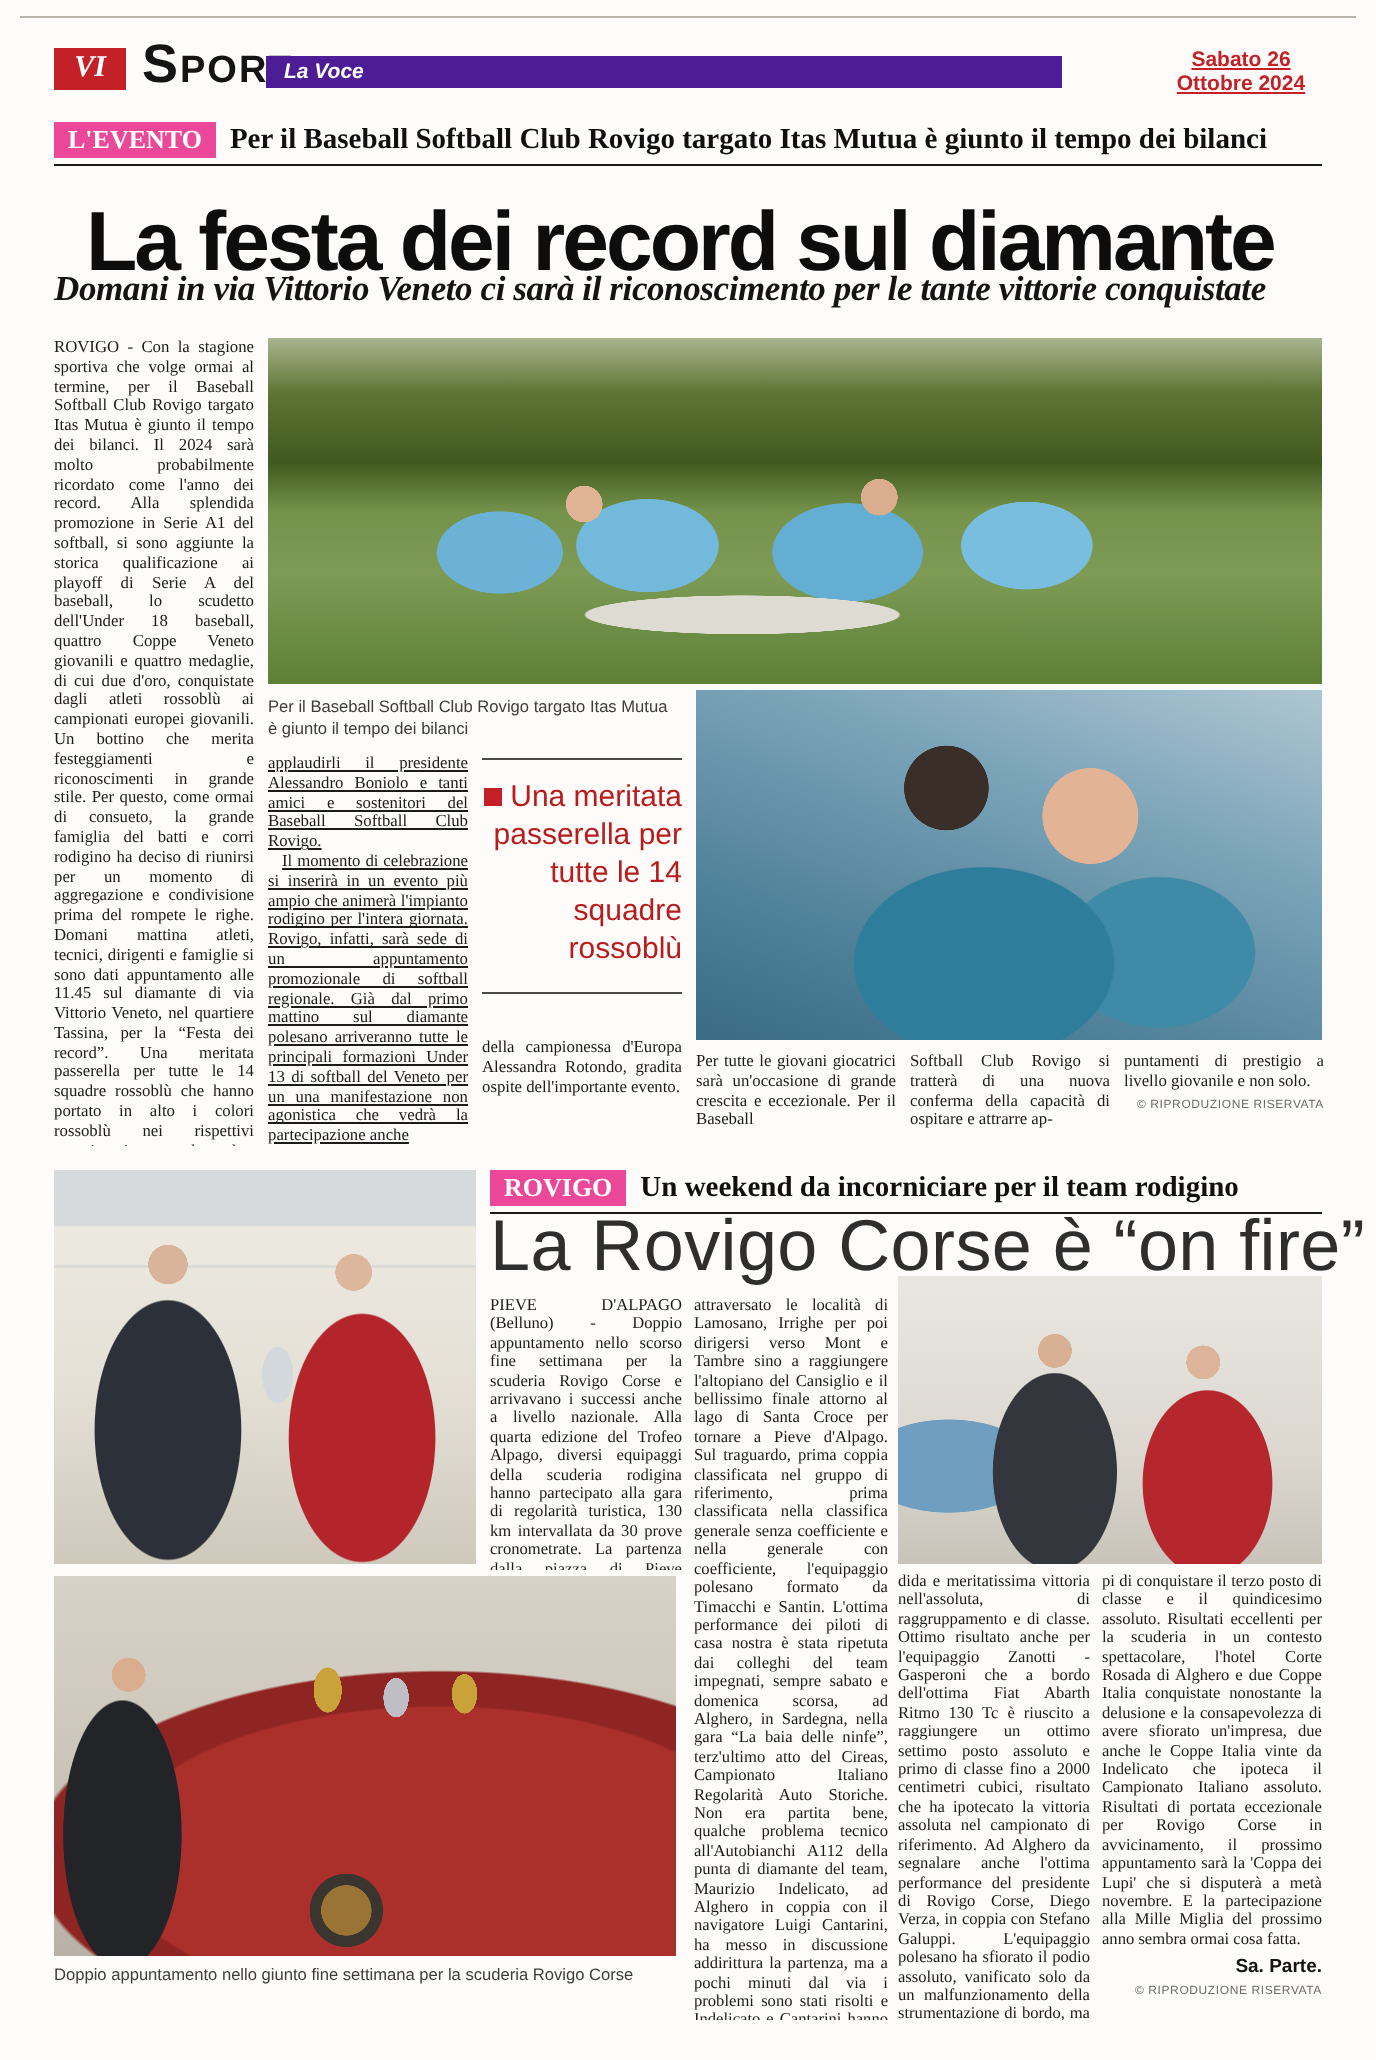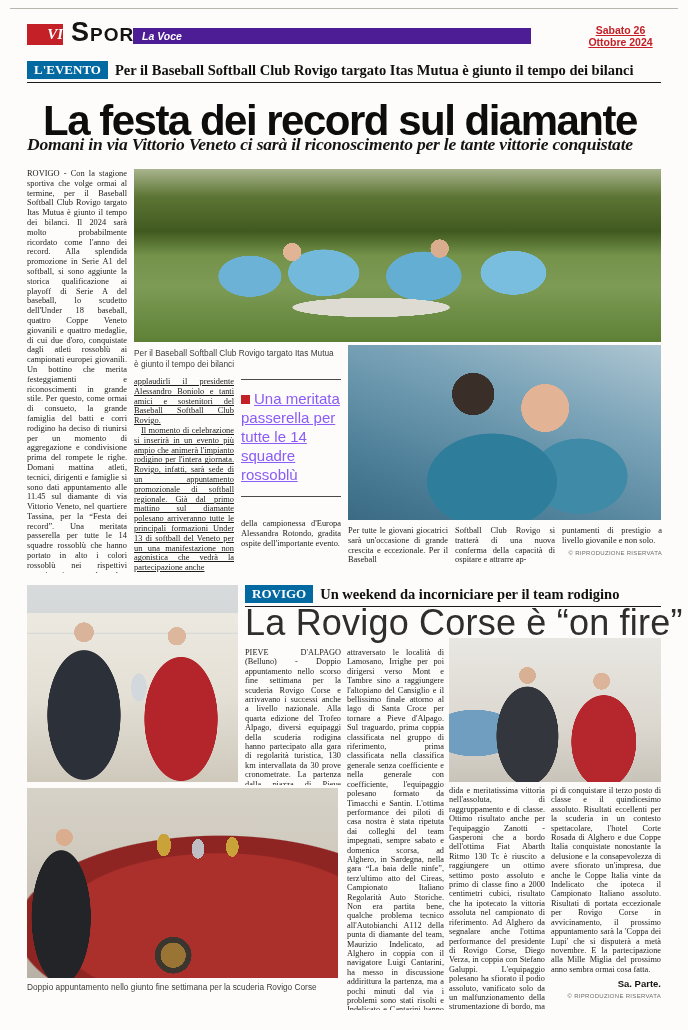--- a/index.html
+++ b/index.html
@@ -3,31 +3,31 @@
 <meta charset="utf-8">
 <style>
   html,body{margin:0;padding:0;background:#e9e7e2;}
   #page{position:relative;width:688px;height:1030px;background:#fdfcfa;margin:0 auto;
         font-family:"Liberation Serif",serif;color:#1c1c1c;overflow:hidden;}
   .abs{position:absolute;}
 
   
   #top-rule{left:10px;top:8px;width:668px;height:1px;background:#b9b5ad;}
   #page-num{left:27px;top:24px;width:36px;height:21px;background:#c42027;color:#fff;
-            font:italic bold 15px/21px "Liberation Serif",serif;text-align:right;}
+            font:italic bold 15px/21px "Liberation Serif",serif;text-align:center;}
   #section-title{left:71px;top:17px;font:bold 27px/30px "Liberation Sans",sans-serif;
                  font-variant:small-caps;letter-spacing:1px;color:#141414;}
   #masthead-bar{left:133px;top:28px;width:398px;height:16px;background:#4c1d95;}
   #masthead-bar span{display:block;padding-left:9px;font:italic bold 10.5px/16px "Liberation Sans",sans-serif;color:#fff;}
   #date-block{left:580px;top:24px;width:81px;text-align:center;color:#c42027;
               font:bold 10.5px/12px "Liberation Sans",sans-serif;text-decoration:underline;}
 
   
   .kicker{display:flex;align-items:center;gap:7px;border-bottom:1.5px solid #1a1a1a;padding-bottom:3px;}
-  .kicker-box{background:#0369a1;color:#fff;font:bold 13px/16px "Liberation Serif",serif;
+  .kicker-box{background:#ec4899;color:#fff;font:bold 13px/16px "Liberation Serif",serif;
               padding:1px 7px;white-space:nowrap;}
   .kicker-text{font:bold 14.5px/17px "Liberation Serif",serif;color:#101010;white-space:nowrap;}
   #ev-kicker{left:27px;top:61px;width:634px;}
   #ev-headline{left:27px;top:83px;width:636px;font:bold 42px/44px "Liberation Sans",sans-serif;
                letter-spacing:-1.5px;color:#0d0d0d;white-space:nowrap;}
   #ev-deck{left:27px;top:134px;width:636px;font:italic bold 17.5px/20px "Liberation Serif",serif;
            letter-spacing:-.2px;color:#141414;white-space:nowrap;}
   #mo-kicker{left:245px;top:585px;width:416px;}
   #mo-headline{left:245px;top:603px;width:420px;font:400 36px/40px "Liberation Sans",sans-serif;
                color:#2e2e2e;letter-spacing:.2px;white-space:nowrap;}
@@ -47,21 +47,21 @@
   #mo-col2{left:347px;top:648px;width:97px;height:362px;}
   #mo-col3{left:449px;top:786px;width:96px;height:224px;}
   #mo-col4{left:551px;top:786px;width:110px;height:224px;}
 
   .end-marker{display:block;text-align:right;font:6px/8px "Liberation Sans",sans-serif;
               color:#6b6b6b;letter-spacing:.3px;margin-top:3px;}
   .byline{display:block;text-align:right;font:bold 9.5px/11px "Liberation Sans",sans-serif;color:#141414;margin-top:4px;}
 
   
   #ev-pullquote{left:241px;top:379px;width:100px;border-top:1px solid #4a4a4a;border-bottom:1px solid #4a4a4a;
-                padding:9px 0 12px;text-align:left;font:400 15px/19px "Liberation Sans",sans-serif;color:#8b5cf6;text-decoration:underline;}
+                padding:9px 0 12px;text-align:right;font:400 15px/19px "Liberation Sans",sans-serif;color:#b91c1c;}
   .pq-square{display:inline-block;width:9px;height:9px;background:#c42027;margin-right:4px;}
 
   
   .caption{font:8.3px/10.5px "Liberation Sans",sans-serif;color:#3d3d3d;text-align:left;}
   #ev-caption-main{left:134px;top:348px;width:206px;height:24px;}
   #mo-captionC{left:27px;top:982px;width:311px;height:12px;}
 
   
   .photo{overflow:hidden;}
   #ev-photo-main{left:134px;top:169px;width:527px;height:173px;

